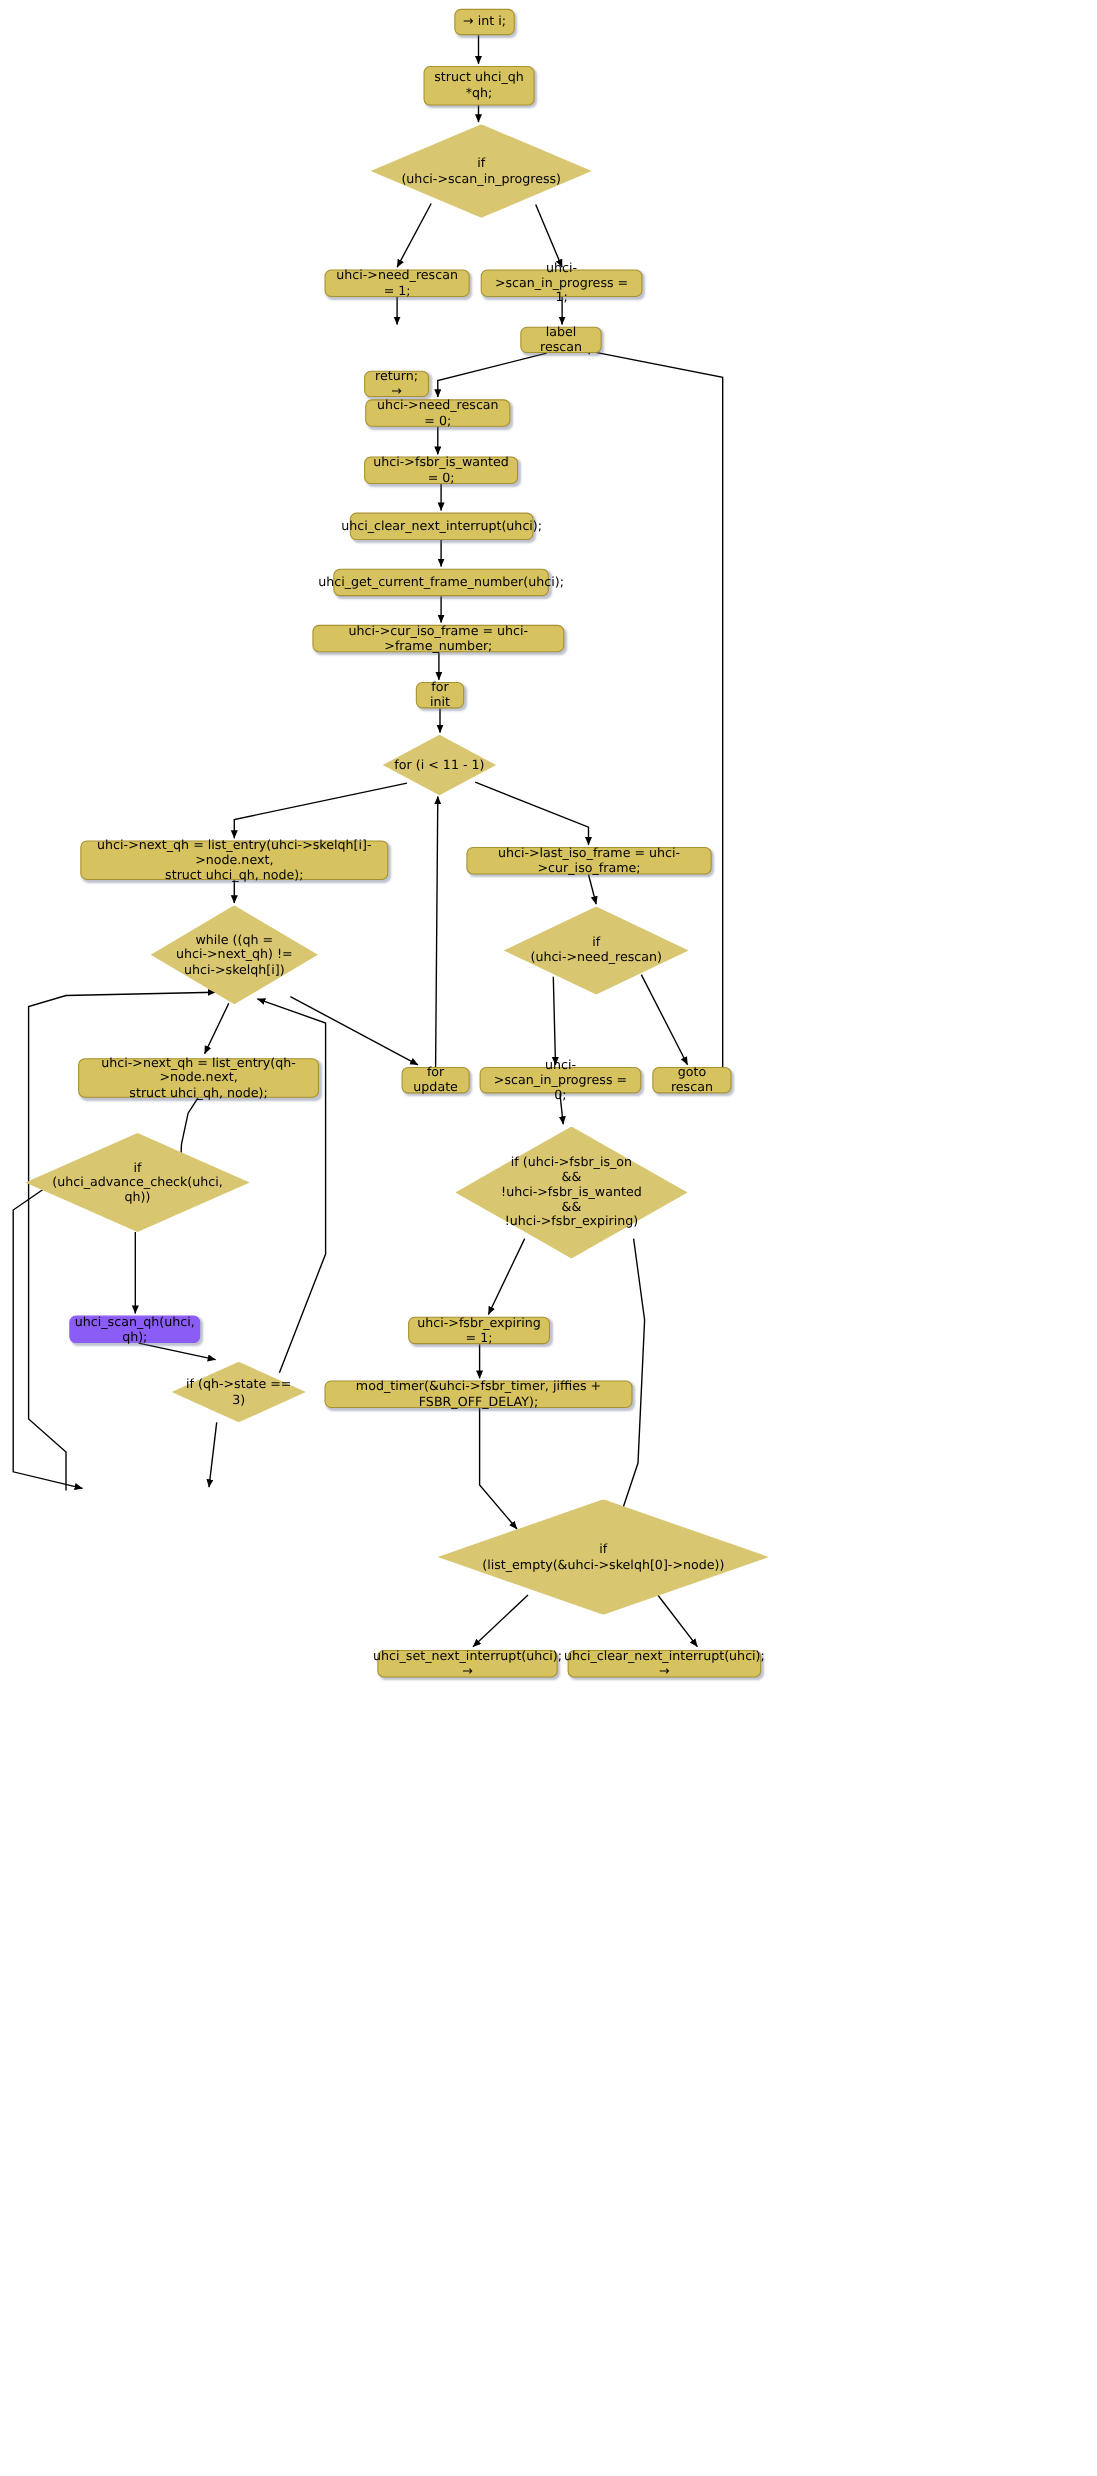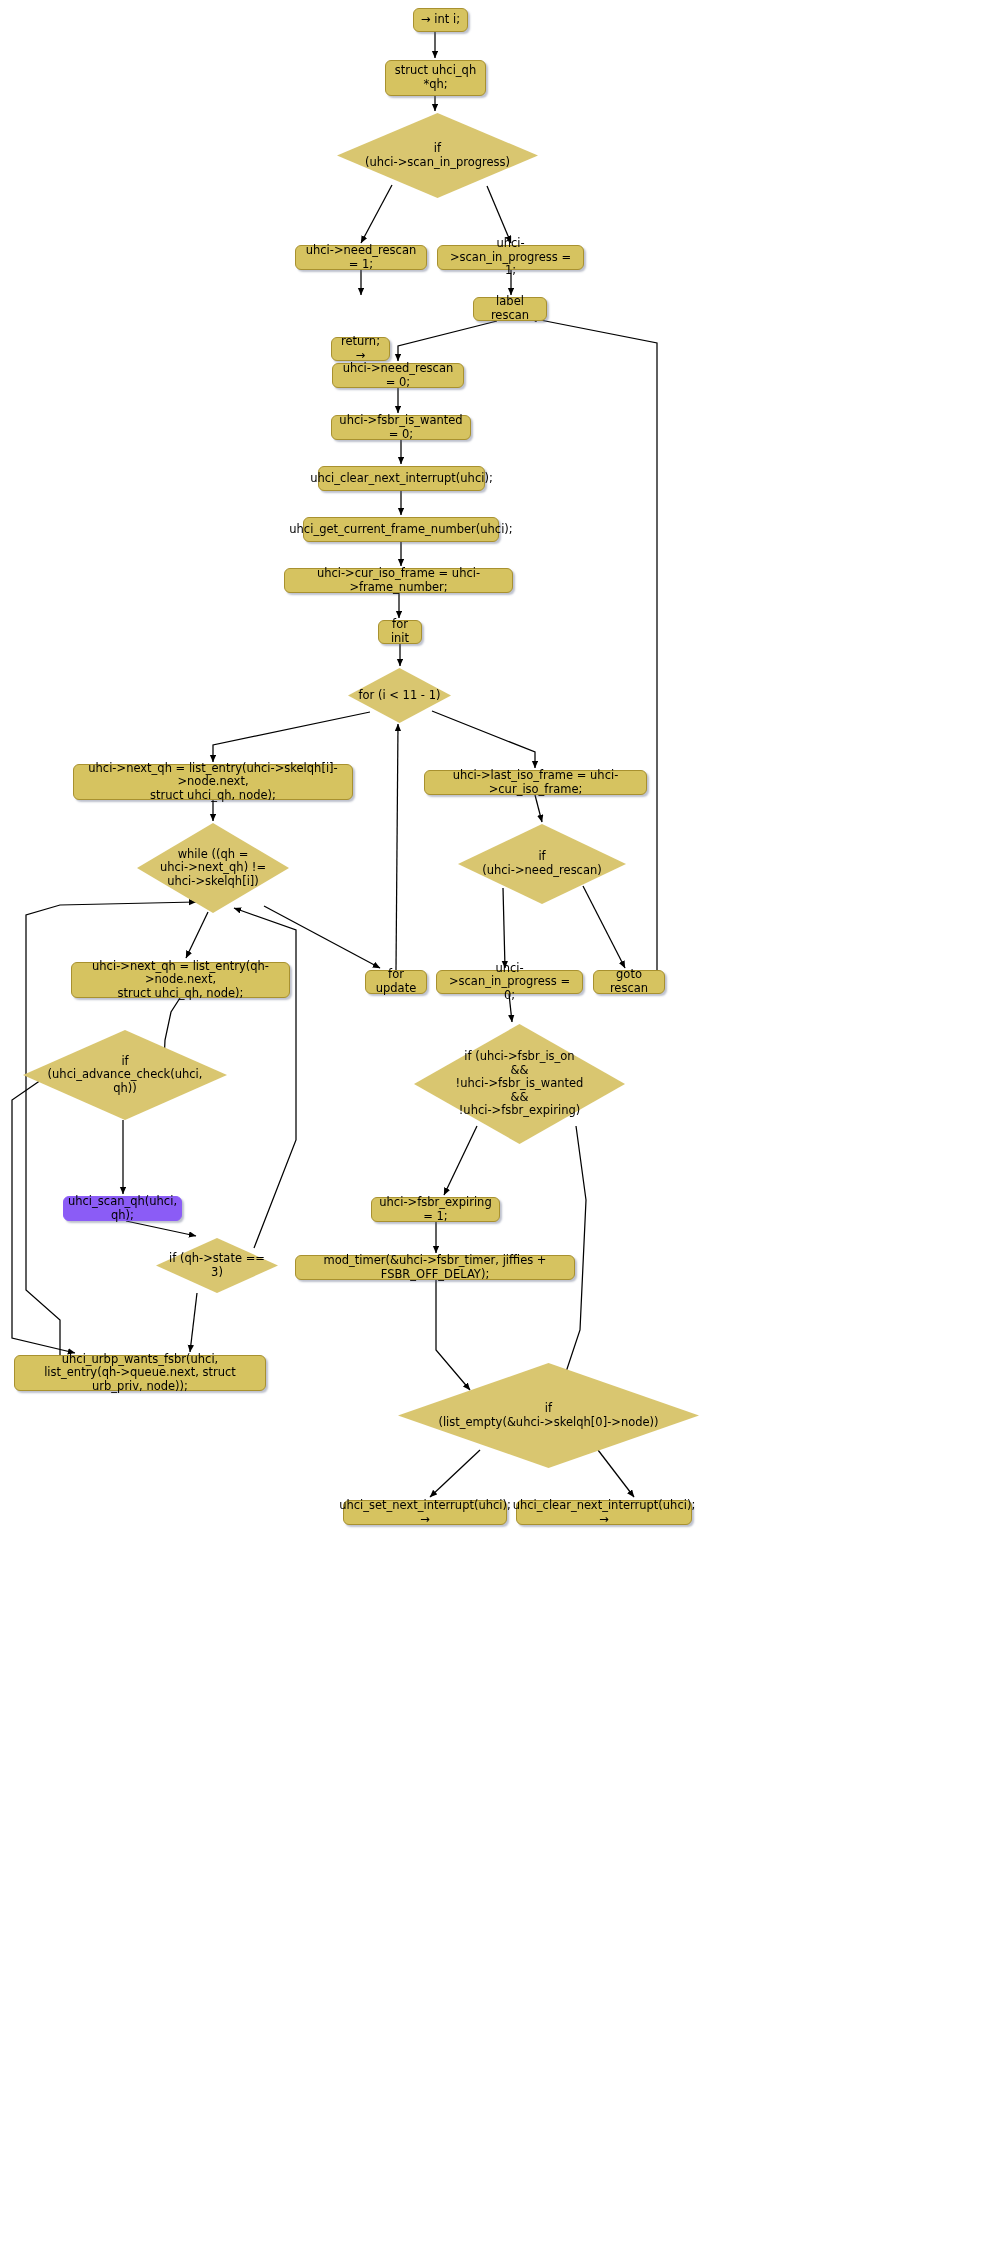--- a/index.html
+++ b/index.html
@@ -136,19 +136,17 @@
 qh))</div></div>
     <div class="node proc hl" style="left: 63px; top: 1196px; width: 119px; height: 25px;"><span>uhci_scan_qh(uhci, qh);</span></div>
     <div class="node diamond" style="left: 414px; top: 1024px; width: 211px; height: 120px;"><div class="shape"></div><div class="txt">if (uhci-&gt;fsbr_is_on
 &amp;&amp;
 !uhci-&gt;fsbr_is_wanted
 &amp;&amp;
 !uhci-&gt;fsbr_expiring)</div></div>
     <div class="node diamond" style="left: 156px; top: 1238px; width: 122px; height: 55px;"><div class="shape"></div><div class="txt">if (qh-&gt;state == 3)</div></div>
     <div class="node proc" style="left: 371px; top: 1197px; width: 129px; height: 25px;"><span>uhci-&gt;fsbr_expiring = 1;</span></div>
     <div class="node proc" style="left: 295px; top: 1255px; width: 280px; height: 25px;"><span>mod_timer(&amp;uhci-&gt;fsbr_timer, jiffies + FSBR_OFF_DELAY);</span></div>
-    <div class="node proc" style="left: 14px; top: 1355px; width: 252px; height: 36px;"><span>uhci_urbp_wants_fsbr(uhci,
-list_entry(qh-&gt;queue.next, struct urb_priv, node));</span></div>
     <div class="node diamond" style="left: 398px; top: 1363px; width: 301px; height: 105px;"><div class="shape"></div><div class="txt">if
 (list_empty(&amp;uhci-&gt;skelqh[0]-&gt;node))</div></div>
     <div class="node proc" style="left: 343px; top: 1500px; width: 164px; height: 25px;"><span>uhci_set_next_interrupt(uhci); →</span></div>
     <div class="node proc" style="left: 516px; top: 1500px; width: 176px; height: 25px; justify-content: center;"><span>uhci_clear_next_interrupt(uhci); →</span></div>
   </div>
 
 </body></html>

